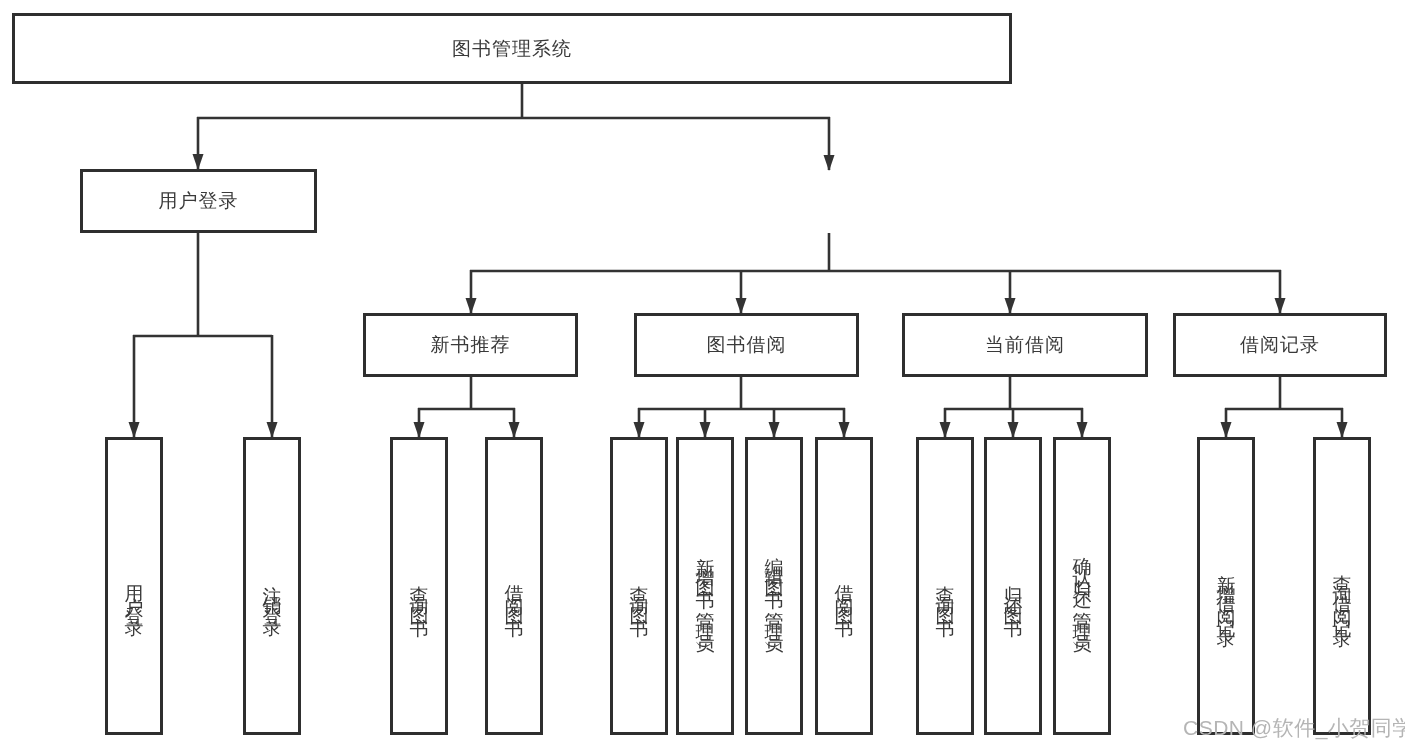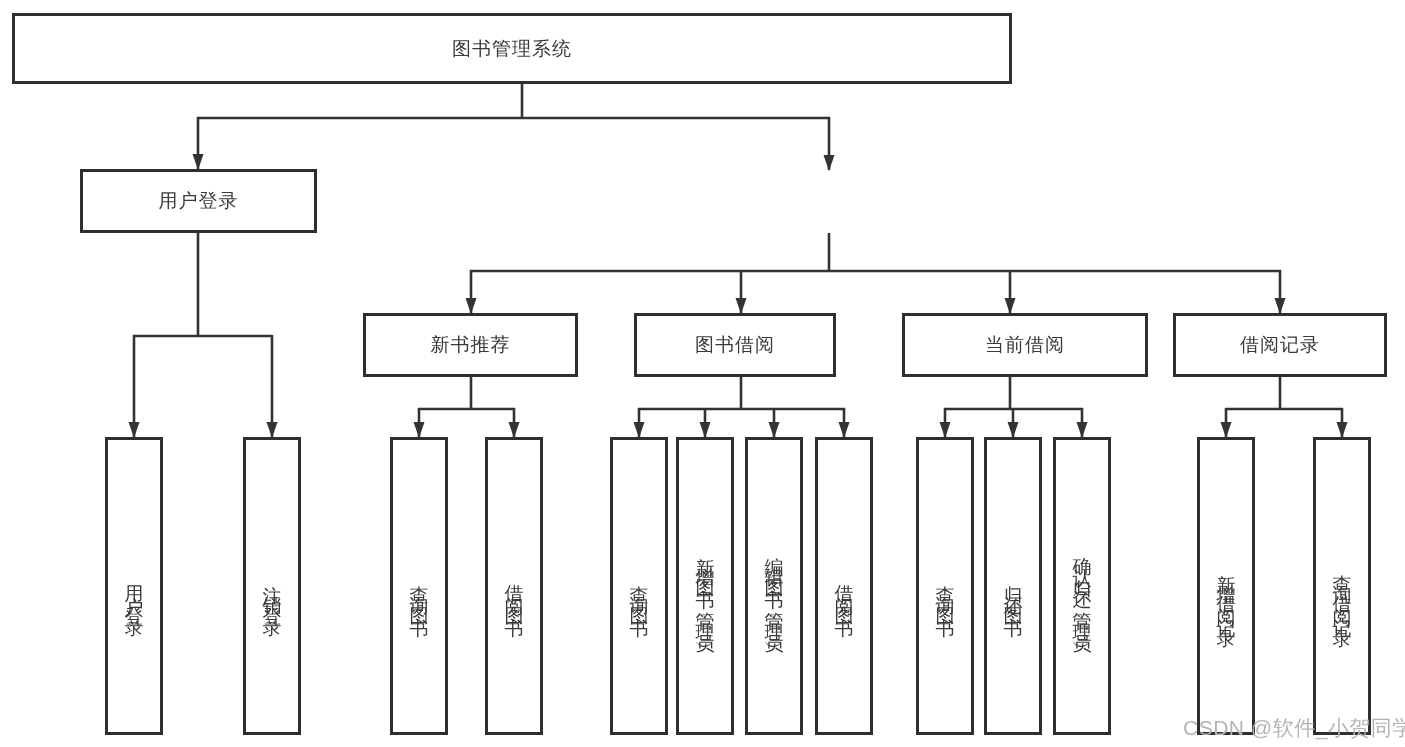--- a/index.html
+++ b/index.html
@@ -50,21 +50,21 @@
     font-size: 19px;
     letter-spacing: 11px;
     white-space: nowrap;
     margin-bottom: -11px; 
   }
   
   #node-root        { left: 12px;   top: 13px;  width: 1000px; height: 71px; }
   #node-user-login  { left: 80px;   top: 169px; width: 237px;  height: 64px; }
   #node-book-mgmt   { left: 712px;  top: 170px; width: 235px;  height: 63px; }
   #node-new-books      { left: 363px;  top: 313px; width: 215px; height: 64px; }
-  #node-book-borrow    { left: 634px;  top: 313px; width: 202px; height: 64px; }
+  #node-book-borrow    { left: 634px;  top: 313px; width: 225px; height: 64px; }
   #node-current-borrow { left: 902px;  top: 313px; width: 246px; height: 64px; }
   #node-borrow-records { left: 1173px; top: 313px; width: 214px; height: 64px; }
   
   #leaf-user-login   { left: 105px; }
   #leaf-logout       { left: 243px; }
   #leaf-nb-query     { left: 390px; }
   #leaf-nb-borrow    { left: 485px; }
   #leaf-bb-query     { left: 610px; }
   #leaf-bb-add       { left: 676px; }
   #leaf-bb-edit      { left: 745px; }

